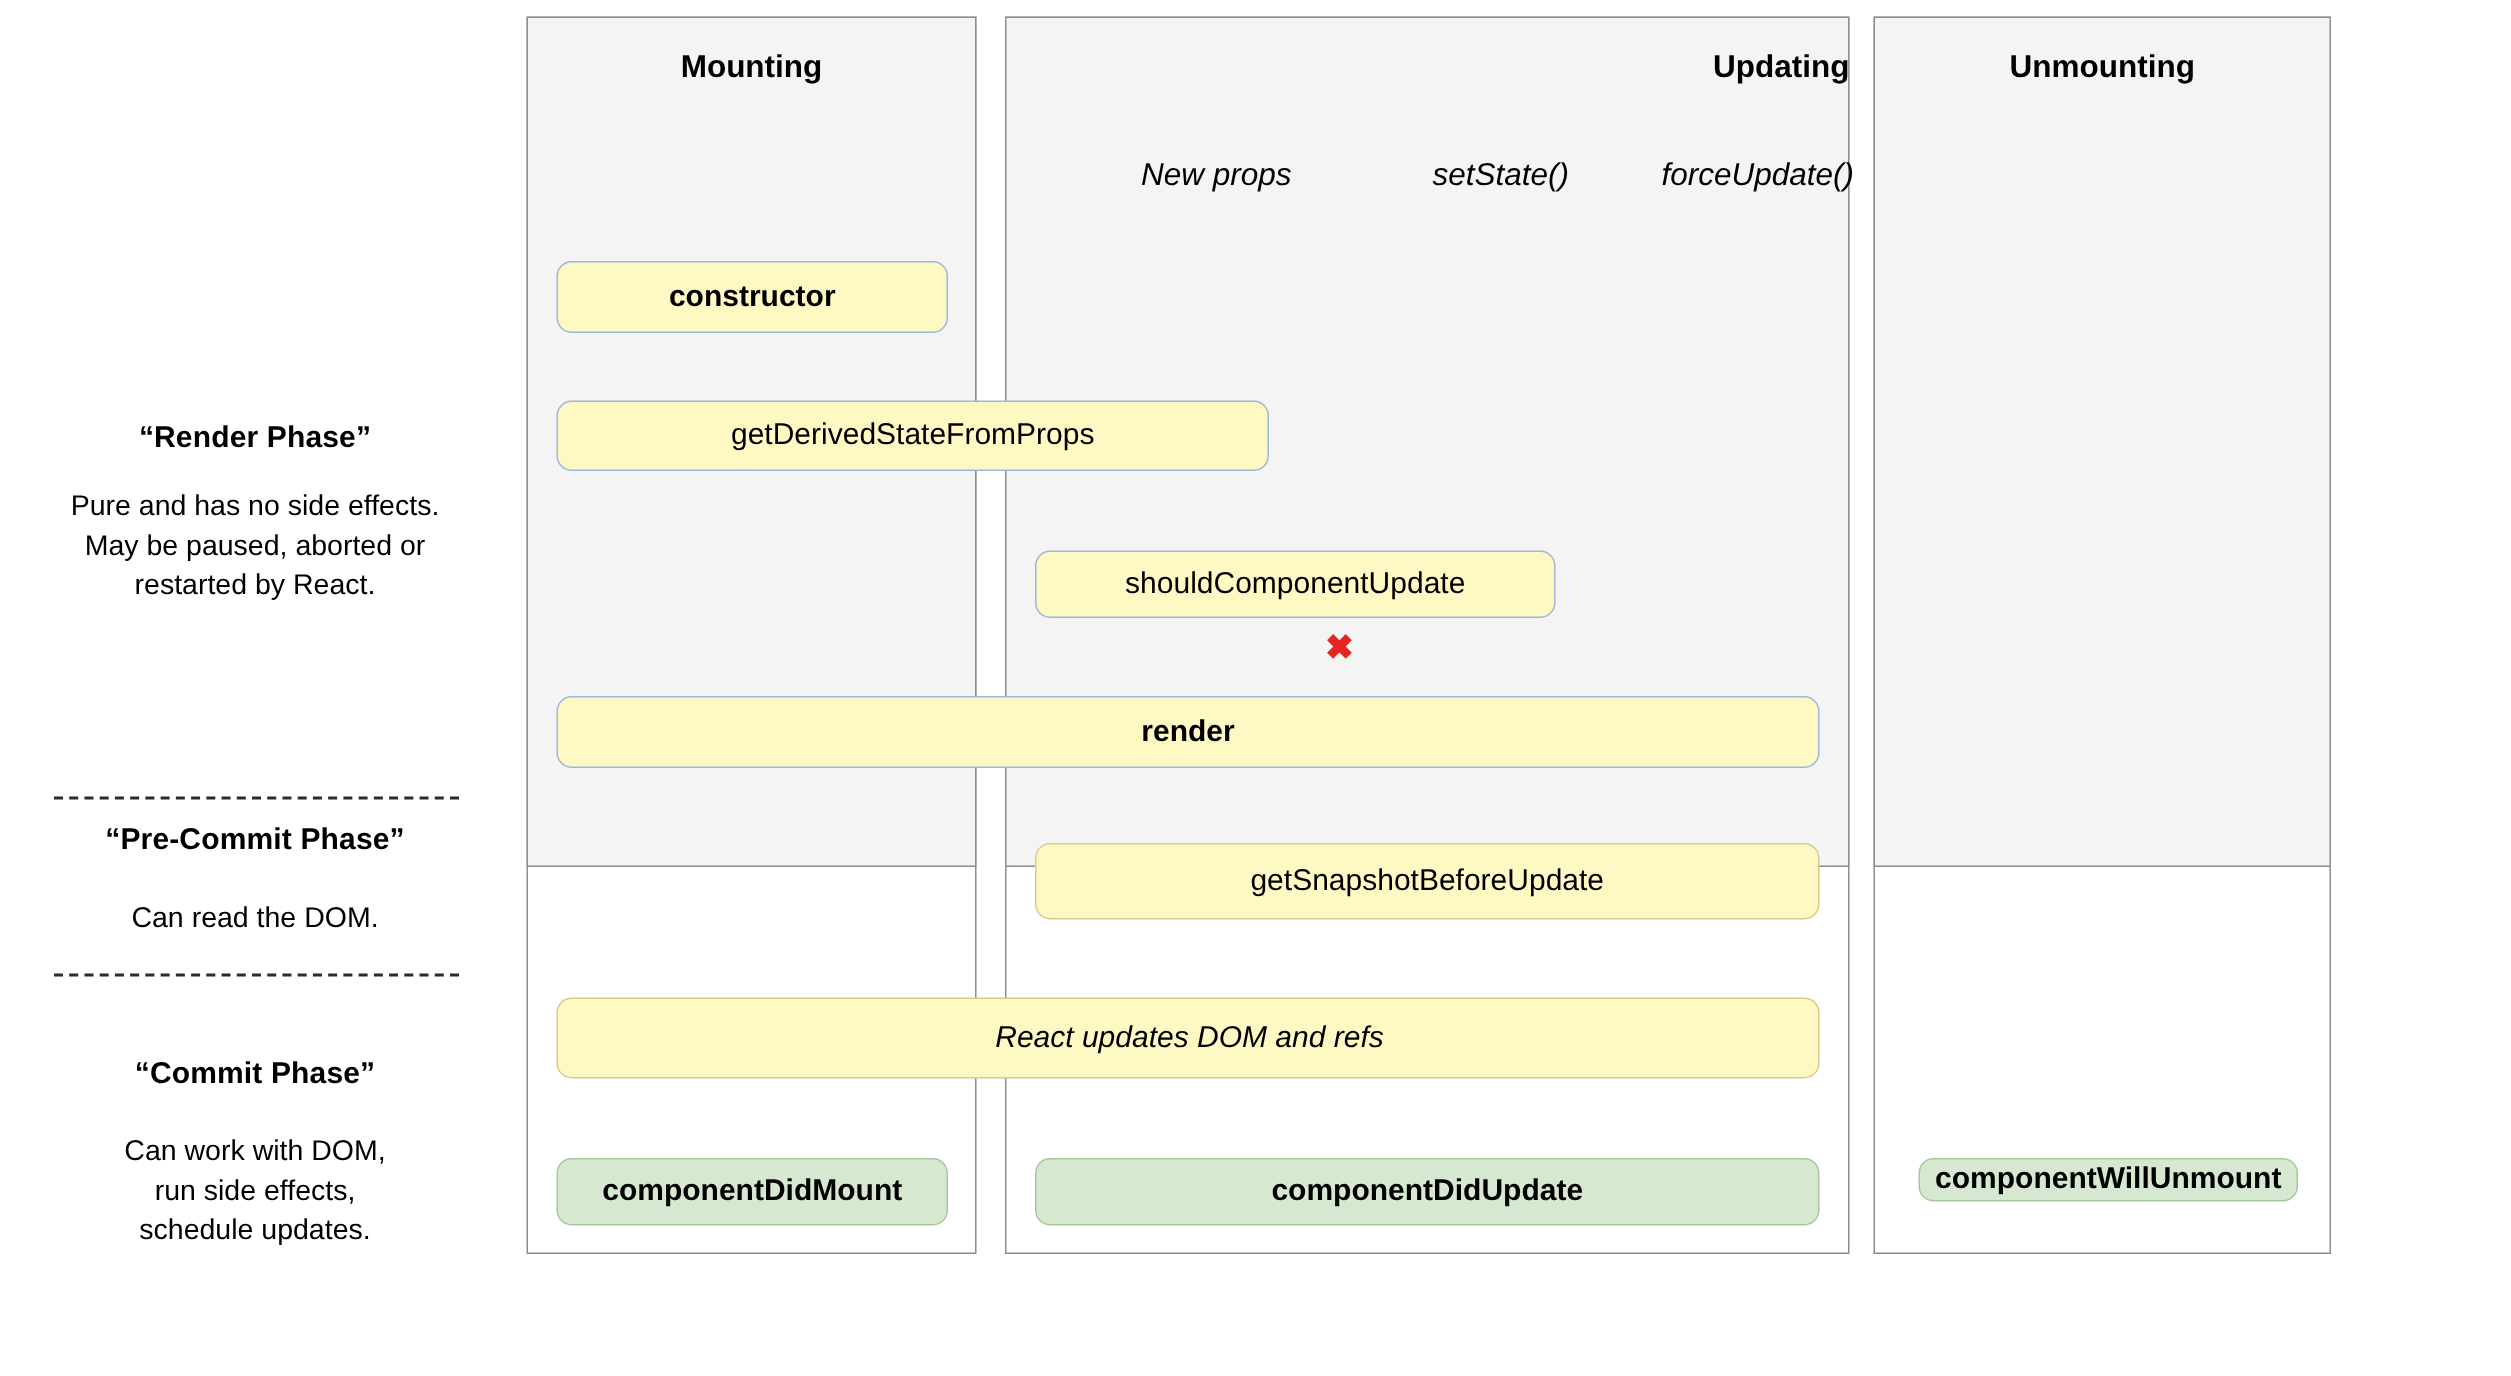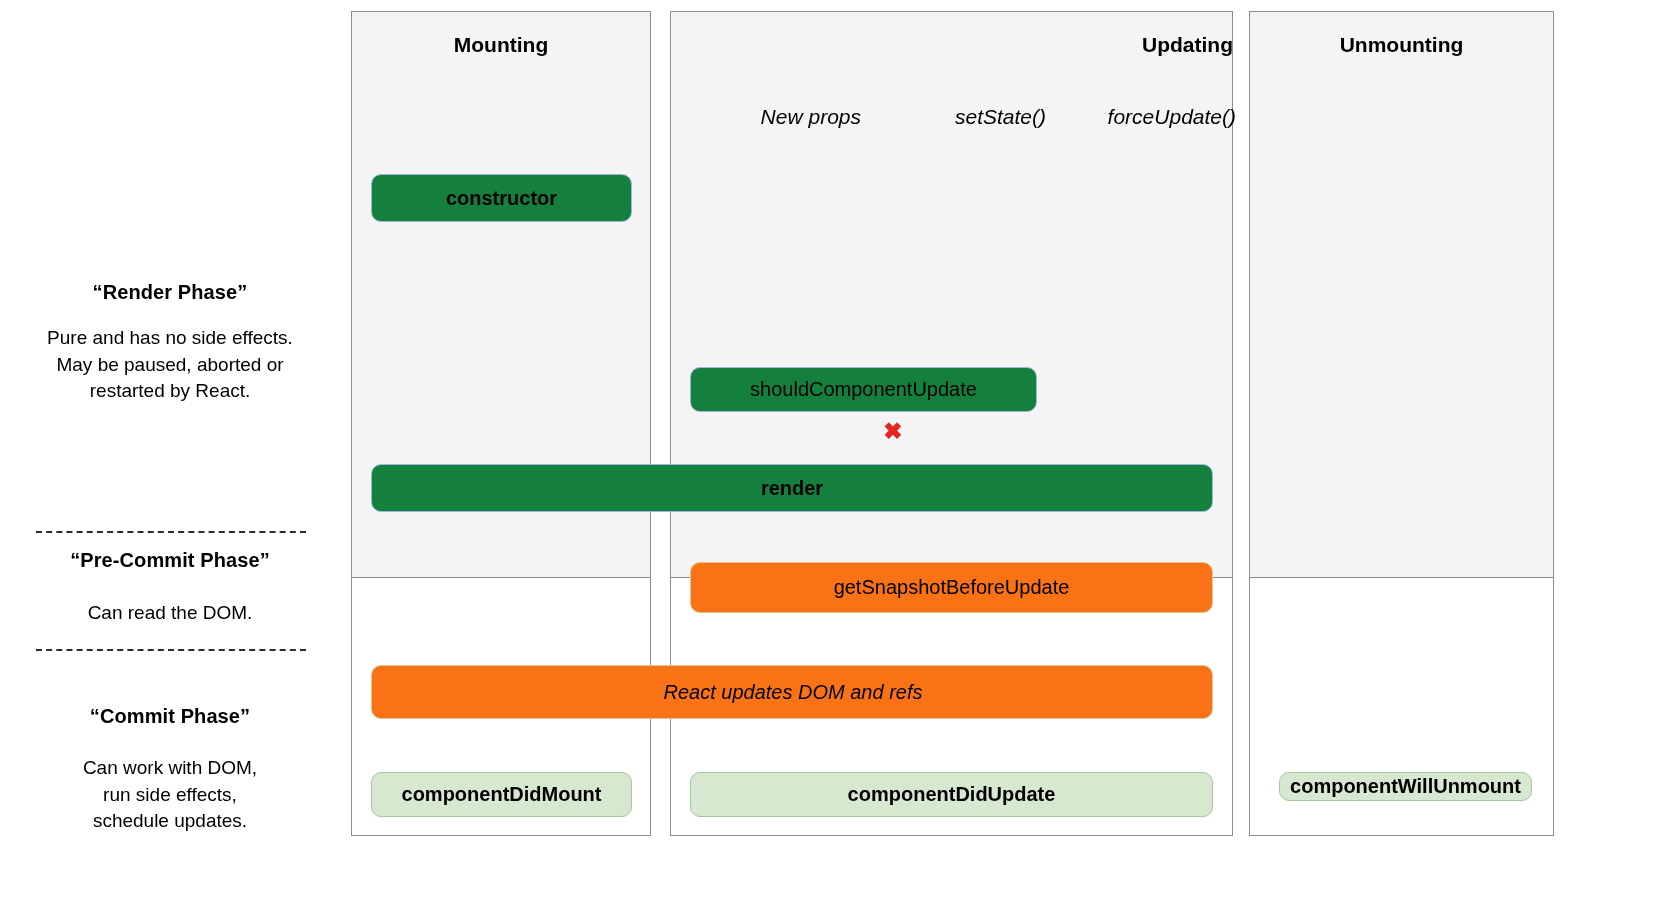--- a/index.html
+++ b/index.html
@@ -60,25 +60,25 @@
   .node {
     border-radius: 10px;
     display: flex;
     align-items: center;
     justify-content: center;
     font-size: 20px;
     text-align: center;
     padding: 0 8px;
   }
   .node.blue {
-    background: #15803d;
+    background: #fef9c3;
     border: 1.2px solid #9cb6de;
   }
   .node.yellow {
-    background: #f97316;
+    background: #fef9c3;
     border: 1.2px solid #dcc98d;
   }
   .node.green {
     background: #d6e8d0;
     border: 1.2px solid #a7c79b;
   }
   .node.bold { font-weight: bold; }
   .node.italic { font-style: italic; }
 
   
@@ -170,20 +170,21 @@
   <div class="abs lane" style="left:1249px; top:11px; width:305px; height:825px;"></div>
   <div class="abs lane-shade" style="left:1249px; top:11px; width:305px; height:567px;"></div>
   <div class="abs lane-title" style="left:1249px; top:33px; width:305px;">Unmounting</div>
 
   <div class="abs trigger" style="left:661px; top:105px; width:200px;">New props</div>
   <div class="abs trigger" style="left:846px; top:105px; width:200px;">setState()</div>
   <div class="abs trigger" style="left:1016px; top:105px; width:220px;">forceUpdate()</div>
 
   <div class="abs node blue bold" style="left:371px; top:174px; width:261px; height:48px;">constructor</div>
 
+  <div class="abs node blue" style="left:371px; top:267px; width:475px; height:47px;">getDerivedStateFromProps</div>
 
   <div class="abs node blue" style="left:690px; top:367px; width:347px; height:45px;">shouldComponentUpdate</div>
 
   <div class="abs" style="left:880px; top:418px; width:26px; height:26px; color:#e8241f; font-size:23px; font-weight:bold; line-height:26px; text-align:center;">✖</div>
 
   <div class="abs node blue bold" style="left:371px; top:464px; width:842px; height:48px;">render</div>
 
   <div class="abs node yellow" style="left:690px; top:562px; width:523px; height:51px;">getSnapshotBeforeUpdate</div>
 
   <div class="abs node yellow italic" style="left:371px; top:665px; width:842px; height:54px;padding-left:10px;">React updates DOM and refs</div>

